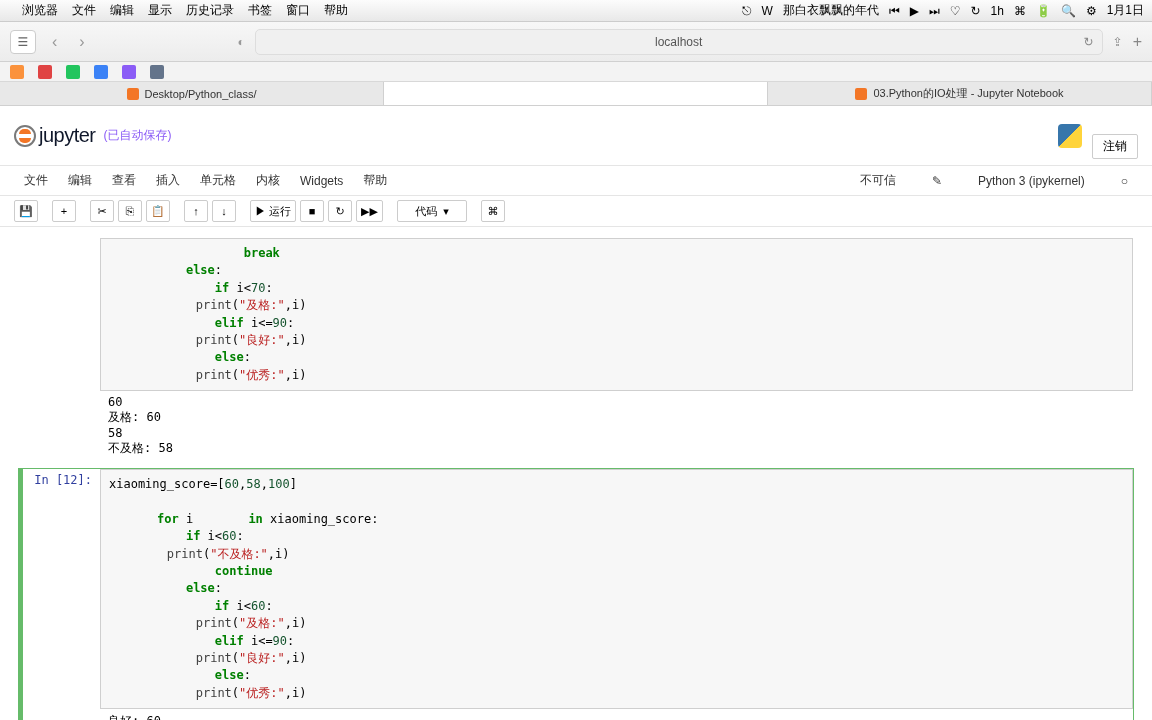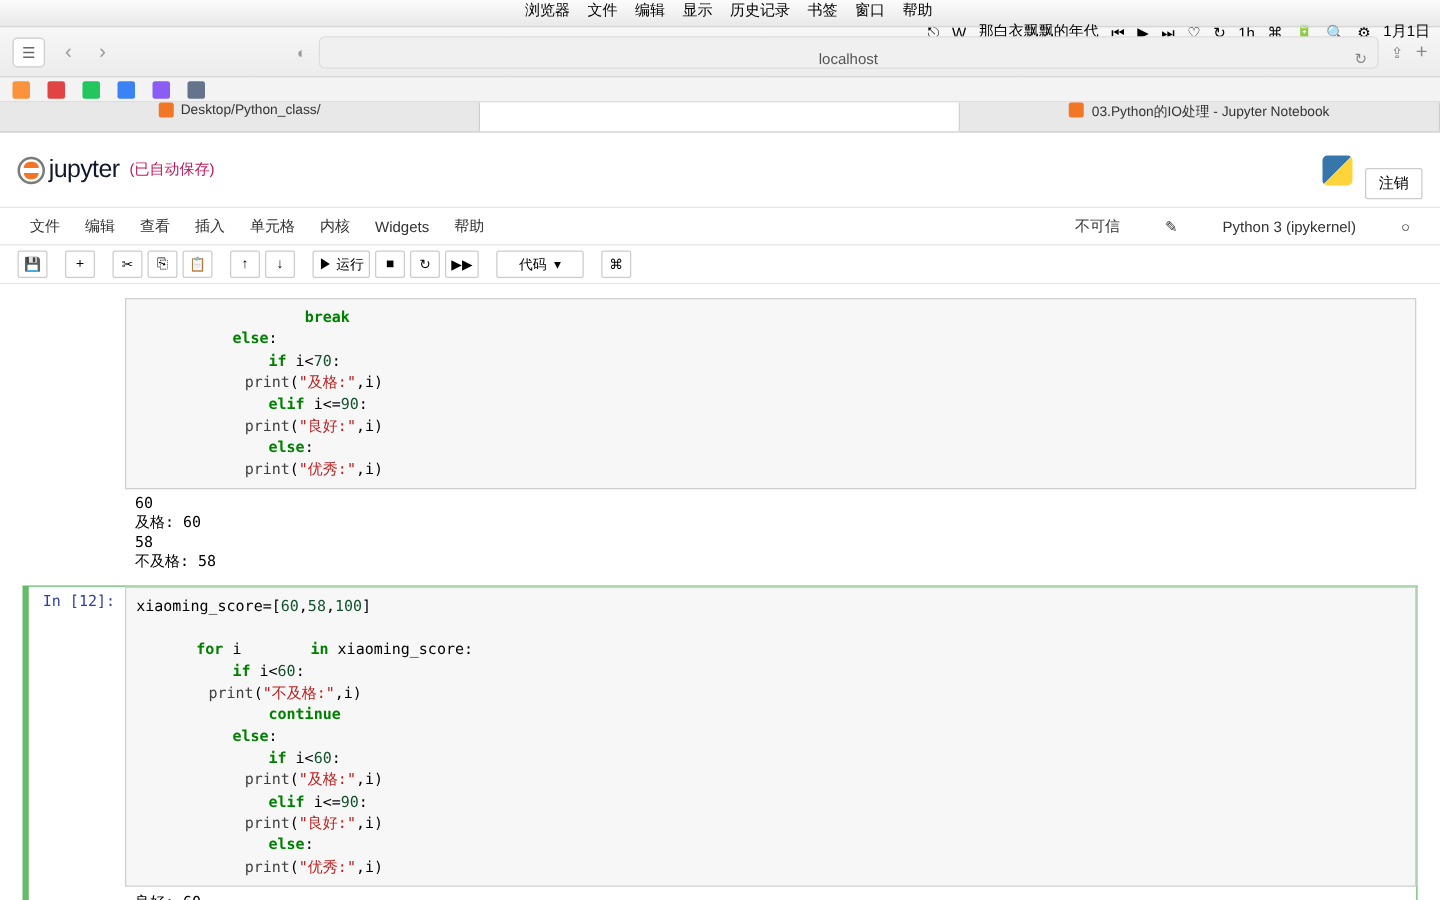--- a/index.html
+++ b/index.html
@@ -1,55 +1,55 @@
 <!DOCTYPE html>
 <html><head>
 <meta charset="utf-8">
 <style>
 * { margin: 0; padding: 0; box-sizing: border-box; }
 body { font-family: -apple-system, Helvetica, Arial, sans-serif; font-size: 12px; background: #f5f5f5; width: 1152px; height: 720px; overflow: hidden; }
 
 
-.menubar { height: 22px; background: linear-gradient(#fcfcfc,#e8e8e8); display: flex; align-items: center; padding: 0 8px; border-bottom: 1px solid #ccc; font-size: 12px; flex-direction: column; }
+.menubar { height: 22px; background: linear-gradient(#fcfcfc,#e8e8e8); display: flex; align-items: center; padding: 0 8px; border-bottom: 1px solid #ccc; font-size: 12px; }
 .menubar .left { display: flex; gap: 14px; }
 .menubar .right { margin-left: auto; display: flex; gap: 10px; align-items: center; font-size: 12px; }
 .menubar .apple { font-size: 14px; }
 
 
 .browser-top { height: 40px; background: linear-gradient(#f7f7f7,#ececec); border-bottom: 1px solid #d0d0d0; display: flex; align-items: center; padding: 0 10px; gap: 10px; }
 .sq-btn { width: 26px; height: 24px; border: 1px solid #ccc; border-radius: 4px; background: #fff; display: inline-flex; align-items: center; justify-content: center; font-size: 12px; color: #666; }
 .nav-arrow { color: #999; font-size: 16px; padding: 0 6px; }
-.url-bar { flex: 1; height: 26px; background: #f0f0f0; border-radius: 5px; display: flex; align-items: flex-end; justify-content: center; color: #555; position: relative; border: 1px solid #ddd; }
+.url-bar { flex: 1; height: 26px; background: #f0f0f0; border-radius: 5px; display: flex; align-items: center; justify-content: center; color: #555; position: relative; border: 1px solid #ddd; }
 .url-bar .reload { position: absolute; right: 8px; color: #888; }
 
 
 .fav-strip { height: 20px; background: #f3f3f3; border-bottom: 1px solid #d8d8d8; display: flex; align-items: center; padding: 0 10px; gap: 14px; }
 .fav { width: 14px; height: 14px; border-radius: 2px; }
 .fav.o  { background:#fb923c; } .fav.r{background:#e04444;} .fav.g{background:#22c55e;} .fav.b{background:#3b82f6;} .fav.p{background:#8b5cf6;} .fav.s{background:#64748b;}
 
 
 .tab-strip { height: 24px; background: #e8e8e8; display: flex; border-bottom: 1px solid #d0d0d0; }
-.tab { display: flex; padding: 0 16px; gap: 6px; border-right: 1px solid #d0d0d0; font-size: 11px; color: #333; }
+.tab { display: flex; align-items: center; padding: 0 16px; gap: 6px; border-right: 1px solid #d0d0d0; font-size: 11px; color: #333; }
 .tab.active { background: #fff; }
 .tab-ico { width: 12px; height: 12px; border-radius: 2px; }
 .tab-ico.jp { background: #f37626; }
 
 
 .page { background: #f5f5f5; height: calc(720px - 22px - 40px - 20px - 24px); overflow-y: auto; }
 
 
 .jp-wrap { background:#fff; max-width: 1152px; margin: 0 auto; }
 .jp-head { display: flex; align-items: center; padding: 6px 14px; border-bottom: 1px solid #e5e5e5; }
 .jp-logo { color:#0f172a; font-size: 20px; letter-spacing: -0.5px; display:flex; align-items:center; gap:3px; }
 .jp-logo .circ { width:22px;height:22px;border:2px solid #7a7a7a;border-radius:50%;position:relative; }
 .jp-logo .circ::before,.jp-logo .circ::after{content:'';position:absolute;left:3px;right:3px;height:5px;background:#f37626;border-radius:0 0 8px 8px;}
 .jp-logo .circ::before{top:2px;transform:rotate(180deg);}
 .jp-logo .circ::after{bottom:2px;}
 .nb-title { font-size: 17px; margin-left: 12px; color:#333; }
-.autosave { color:#be185d; font-size: 12px; margin-left: 8px; }
+.autosave { color:#8b5cf6; font-size: 12px; margin-left: 8px; }
 .jp-head .right { margin-left: auto; display:flex; align-items:center; gap:10px;}
 .py-ico{width:24px;height:24px;background:linear-gradient(135deg,#3776ab 50%,#ffd43b 50%);border-radius:4px;}
 .btn-zx { border:1px solid #ccc; padding:3px 10px; font-size:12px; border-radius:2px; background:#fff;margin-top:22px; }
 
 .jp-menu { display:flex; padding:0 14px; border-bottom:1px solid #e5e5e5; align-items:center; }
 .jp-menu span { padding:6px 10px; font-size:12px; color:#333; }
 .jp-menu .right { margin-left:auto; display:flex; align-items:center; gap:16px; color:#666; font-size:12px; }
 .trust{color:#f0ad4e;}
 .pencil{color:#888;}
 

